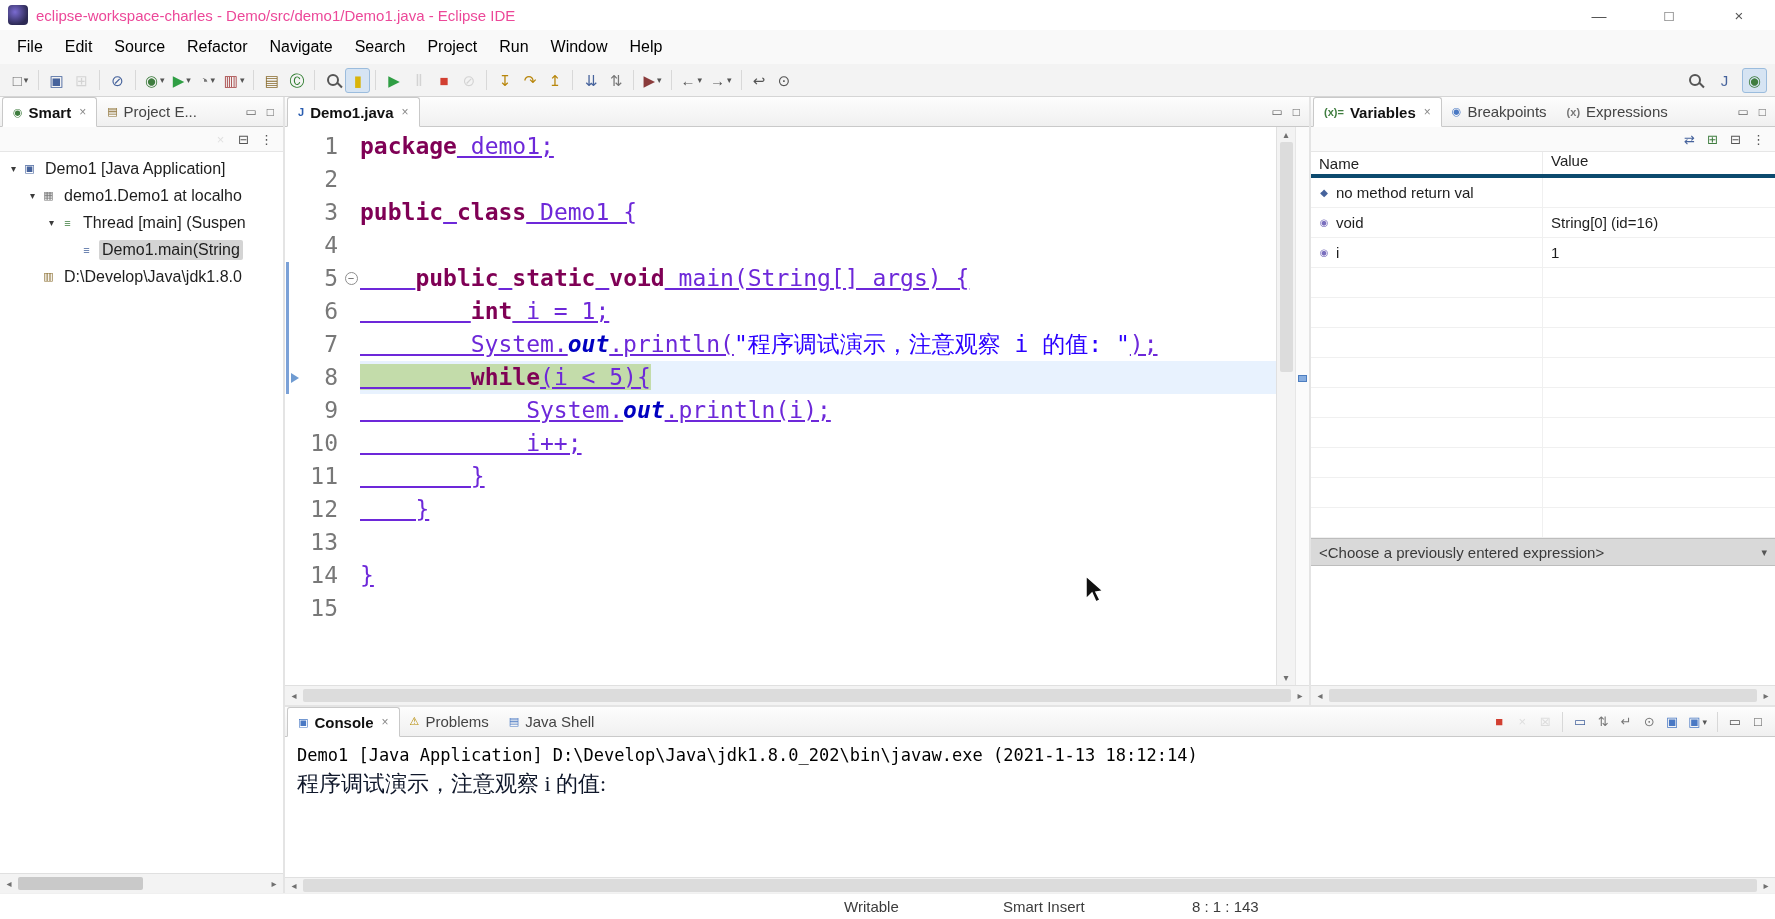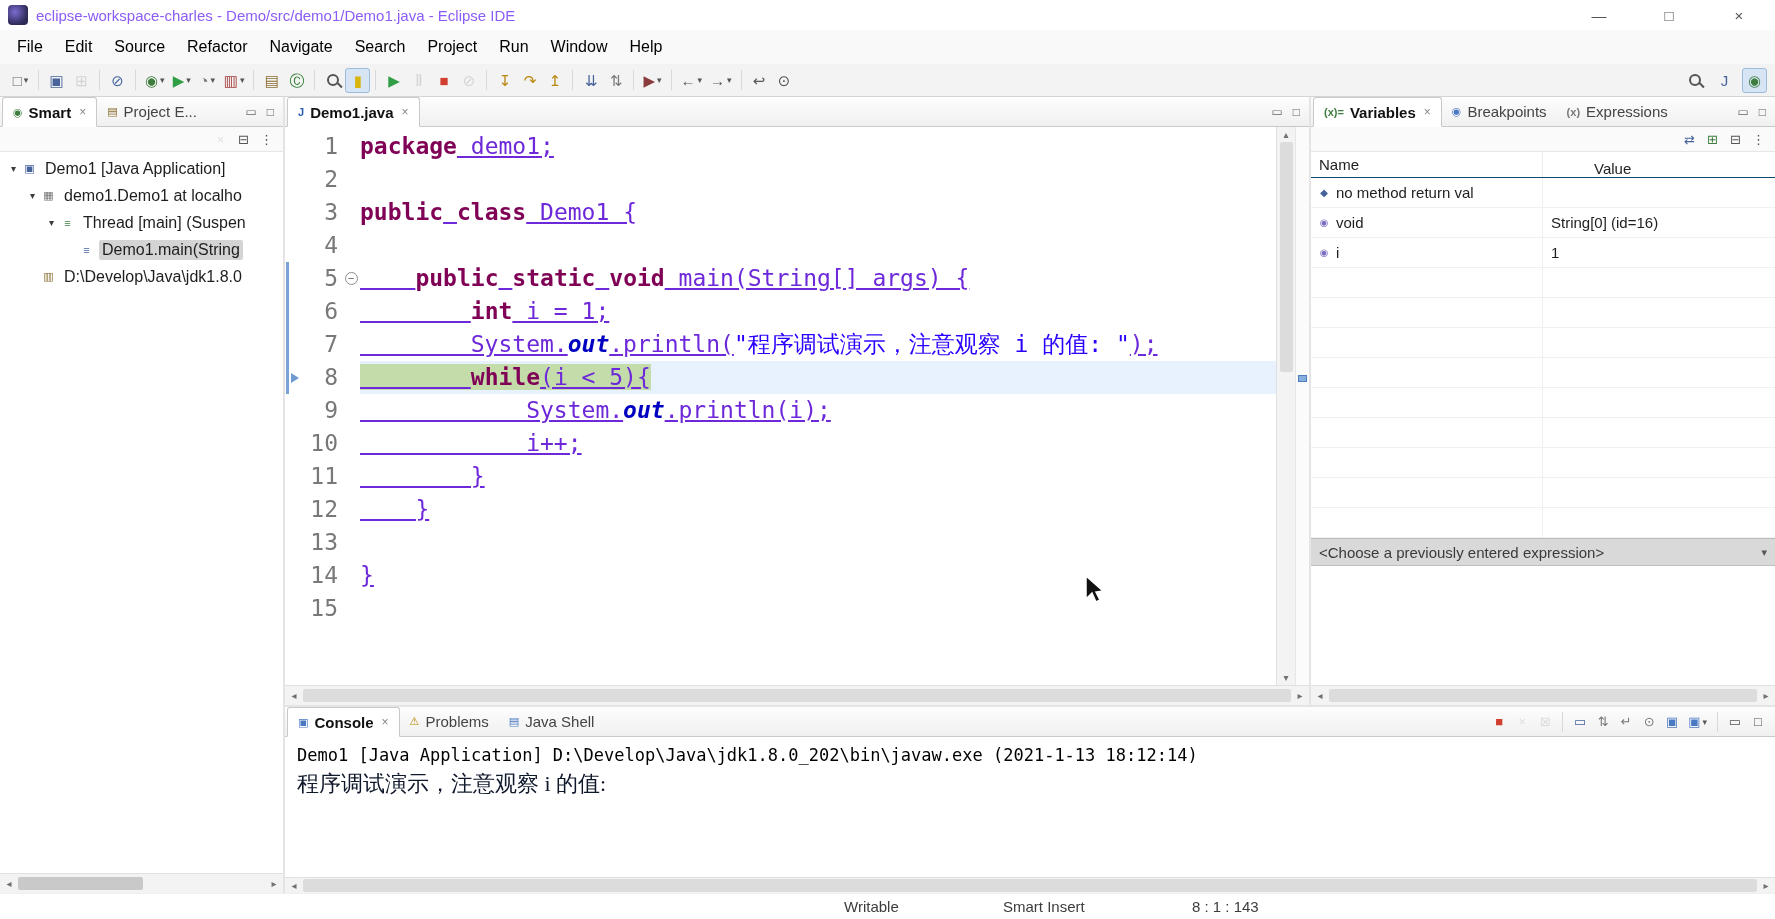--- a/index.html
+++ b/index.html
@@ -3,21 +3,21 @@
 <meta charset="utf-8">
 <style>
   *{margin:0;padding:0;box-sizing:border-box;}
   html,body{width:1775px;height:919px;overflow:hidden;}
   body{font-family:"Liberation Sans","DejaVu Sans",sans-serif;font-size:15px;color:#1e1e1e;background:#ffffff;}
   .window{display:flex;flex-direction:column;width:1775px;height:919px;background:#fff;}
 
   
   .titlebar{height:30px;flex:0 0 auto;display:flex;align-items:center;gap:8px;padding:0 8px;background:#ffffff;}
   .logo{width:20px;height:20px;border-radius:4px;background:radial-gradient(circle at 35% 35%,#7a6bd1,#2d2a55 70%);flex:0 0 auto;}
-  .title-text{color:#8b5cf6;font-size:15px;white-space:nowrap;}
+  .title-text{color:#ec4899;font-size:15px;white-space:nowrap;}
   .win-controls{margin-left:auto;display:flex;gap:42px;padding-right:14px;color:#555;}
   .winbtn{width:28px;text-align:center;font-size:15px;}
 
   
   .menubar{height:34px;flex:0 0 auto;display:flex;align-items:center;padding-left:6px;background:#f9f9f9;}
   .menu-item{padding:4px 11px;font-size:16px;color:#000000;}
 
   
   .toolbar-row{height:33px;flex:0 0 auto;display:flex;align-items:center;padding:0 8px;background:#f3f3f3;border-bottom:1px solid #d5d5d5;}
   .toolbar-left{display:flex;align-items:center;flex:1;min-width:0;overflow:hidden;}
@@ -89,21 +89,21 @@
   .seg-fld{color:#0000c0;font-weight:bold;font-style:italic;}
   .seg-pl{color:#6d28d9;text-decoration:underline;}
   .vscroll{width:19px;flex:0 0 auto;background:#f3f3f3;border-left:1px solid #e0e0e0;display:flex;flex-direction:column;align-items:center;padding:2px 0;color:#707070;font-size:10px;}
   .vthumb{width:13px;flex:0 0 230px;background:#dcdcdc;border-radius:2px;margin-top:2px;}
   .vspacer{flex:1;}
   .overview-ruler{width:14px;flex:0 0 auto;border-left:1px solid #e6e6e6;background:#fbfbfb;position:relative;}
   .ov-mark{position:absolute;left:2px;top:248px;width:9px;height:7px;background:#88aee0;border:1px solid #4d7ec0;}
   .mouse-cursor{position:absolute;left:800px;top:448px;}
 
   
-  .vhead{height:26px;flex:0 0 auto;display:flex;align-items:flex-end;font-size:15px;color:#222;border-bottom:1px solid #0c4a6e;gap:43px;}
+  .vhead{height:26px;flex:0 0 auto;display:flex;align-items:flex-start;font-size:15px;color:#222;border-bottom:4px solid #0c4a6e;}
   .vh-name{width:232px;padding-left:8px;border-right:1px solid #ececec;height:100%;display:flex;align-items:center;}
   .vh-val{flex:1;padding-left:8px;}
   .vbody{flex:0 0 auto;}
   .vrow{display:flex;height:30px;align-items:stretch;border-bottom:1px solid #f0f0f0;font-size:15px;}
   .vr-name{width:232px;display:flex;align-items:center;gap:5px;padding-left:6px;border-right:1px solid #f0f0f0;overflow:hidden;white-space:nowrap;}
   .vr-val{flex:1;padding-left:8px;display:flex;align-items:center;overflow:hidden;white-space:nowrap;}
   .vicon{font-size:10px;width:14px;text-align:center;flex:0 0 auto;}
   .exprow{height:28px;flex:0 0 auto;background:#d9d9d9;border-top:1px solid #bdbdbd;border-bottom:1px solid #bdbdbd;display:flex;align-items:center;padding:0 8px;color:#3a3a3a;font-size:15px;}
   .exprow .chev{margin-left:auto;color:#555;font-size:11px;}
   .detail-pane{flex:1;background:#fff;}

